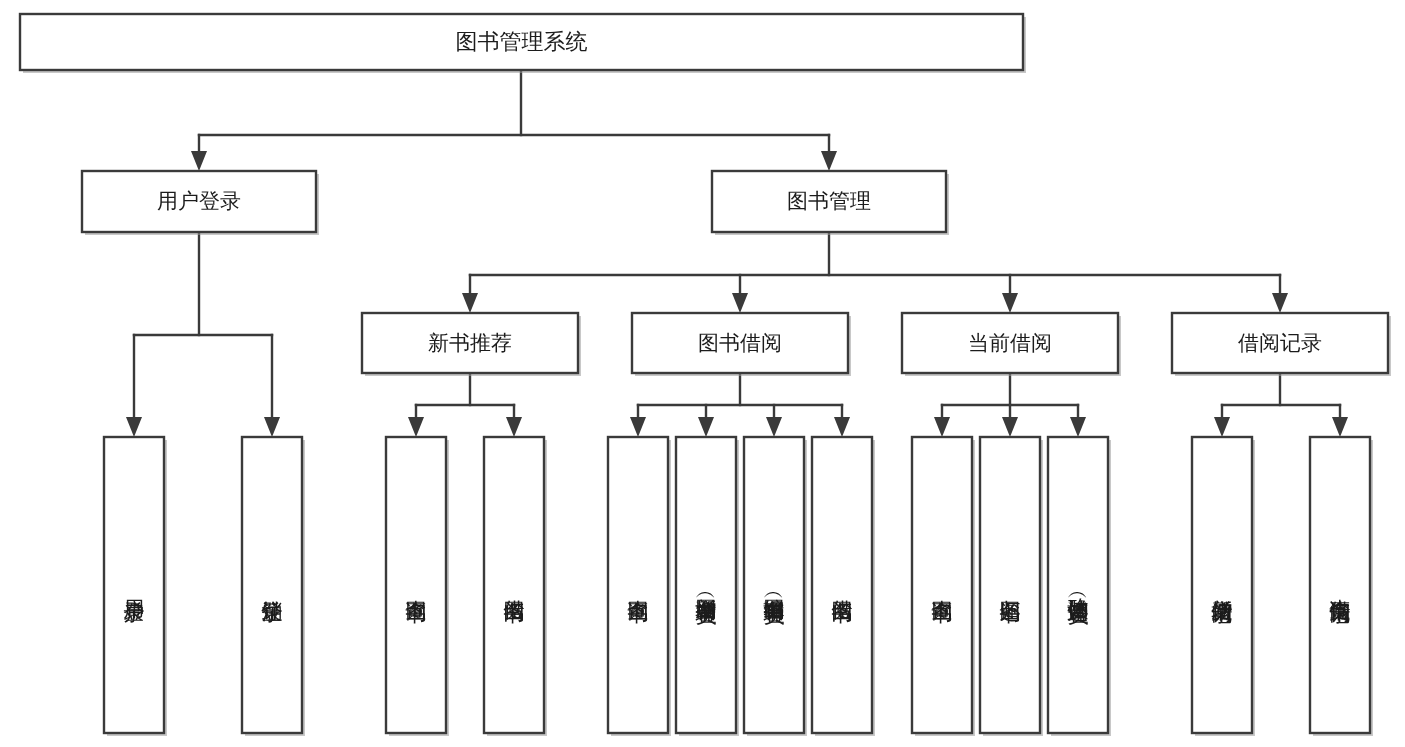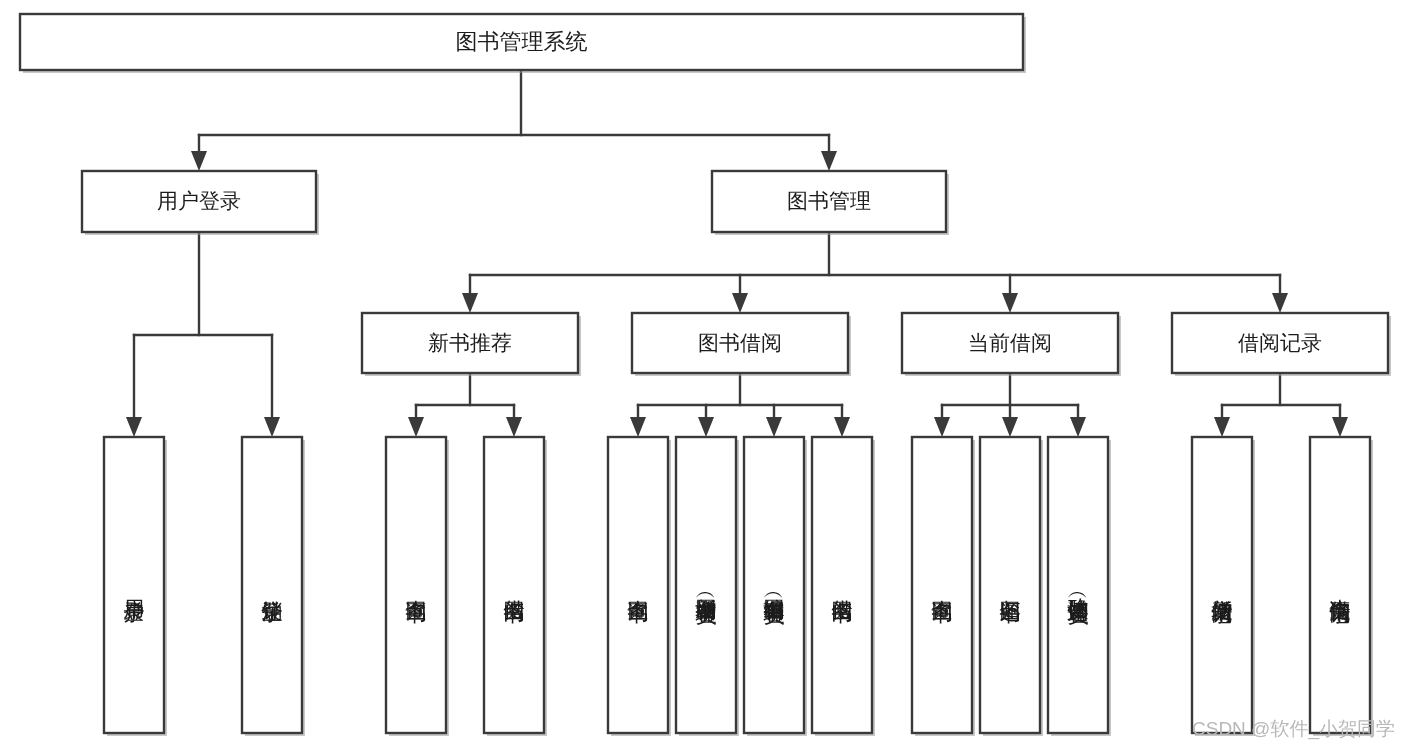--- a/index.html
+++ b/index.html
@@ -246,14 +246,13 @@
       <div class="leaf-label" style="left: 608px; top: 437px; width: 60px; height: 296px;">查询图书</div>
       <div class="leaf-label" style="left: 676px; top: 437px; width: 60px; height: 296px;">新增图书（管理员）</div>
       <div class="leaf-label" style="left: 744px; top: 437px; width: 60px; height: 296px;">编辑图书（管理员）</div>
       <div class="leaf-label" style="left: 812px; top: 437px; width: 60px; height: 296px;">借阅图书</div>
       <div class="leaf-label" style="left: 912px; top: 437px; width: 60px; height: 296px;">查询图书</div>
       <div class="leaf-label" style="left: 980px; top: 437px; width: 60px; height: 296px;">归还图书</div>
       <div class="leaf-label" style="left: 1048px; top: 437px; width: 60px; height: 296px;">确认归还（管理员）</div>
       <div class="leaf-label" style="left: 1192px; top: 437px; width: 60px; height: 296px;">新增借阅记录</div>
       <div class="leaf-label" style="left: 1310px; top: 437px; width: 60px; height: 296px;">查询借阅记录</div>
     </div>
-  <div class="watermark" style="left: 1192px; top: 716px;">CSDN @软件_小贺同学</div>
 </div>
 
 </body></html>

